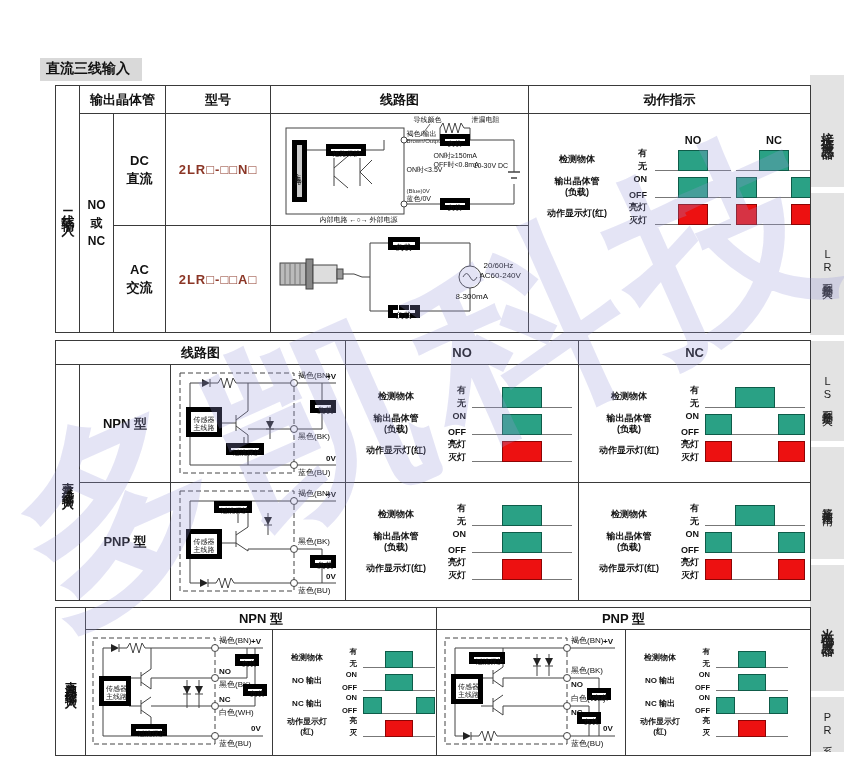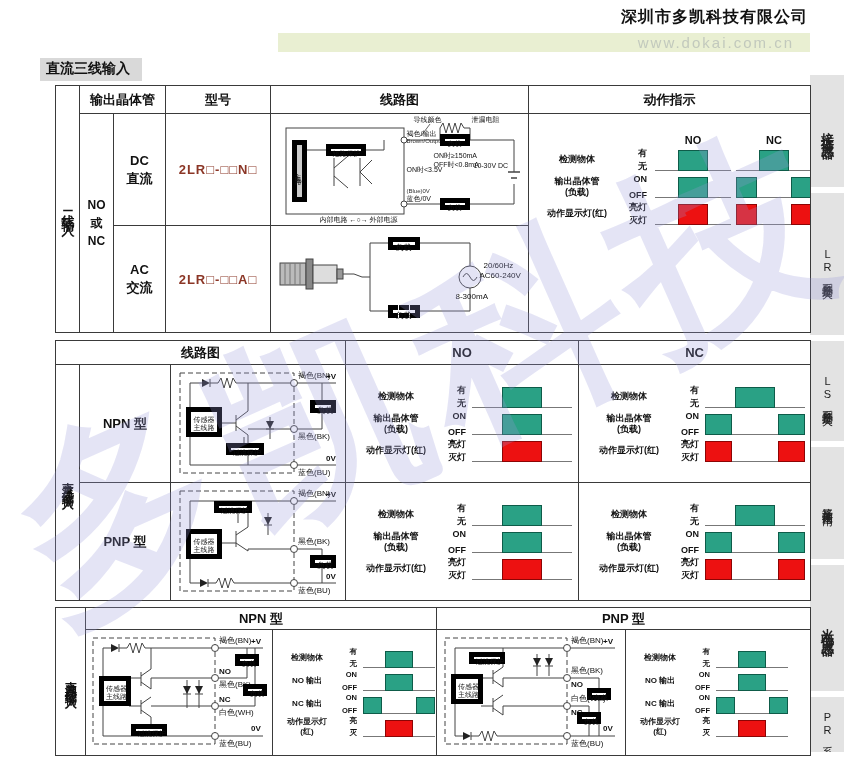--- a/index.html
+++ b/index.html
@@ -71,24 +71,20 @@
   .f6{font-size:6px;color:#333}
   .bold{font-weight:bold}
 </style>
 </head>
 <body>
 
 <div class="page">
 
   <div class="wm">多凯科技</div>
 
-  <div class="company">深圳市多凯科技有限公司</div>
-  <div class="sitebar">
-    <span>www.dokai.com.cn</span>
-  </div>
   <div class="subtitle">直流三线输入</div>
 
   <div class="sidebar">
     <div class="tab big h1">
         <span>接近传感器</span>
       </div>
     <div class="tab h2">
         <span>LR系列接近开关</span>
       </div>
     <div class="tab h3">

